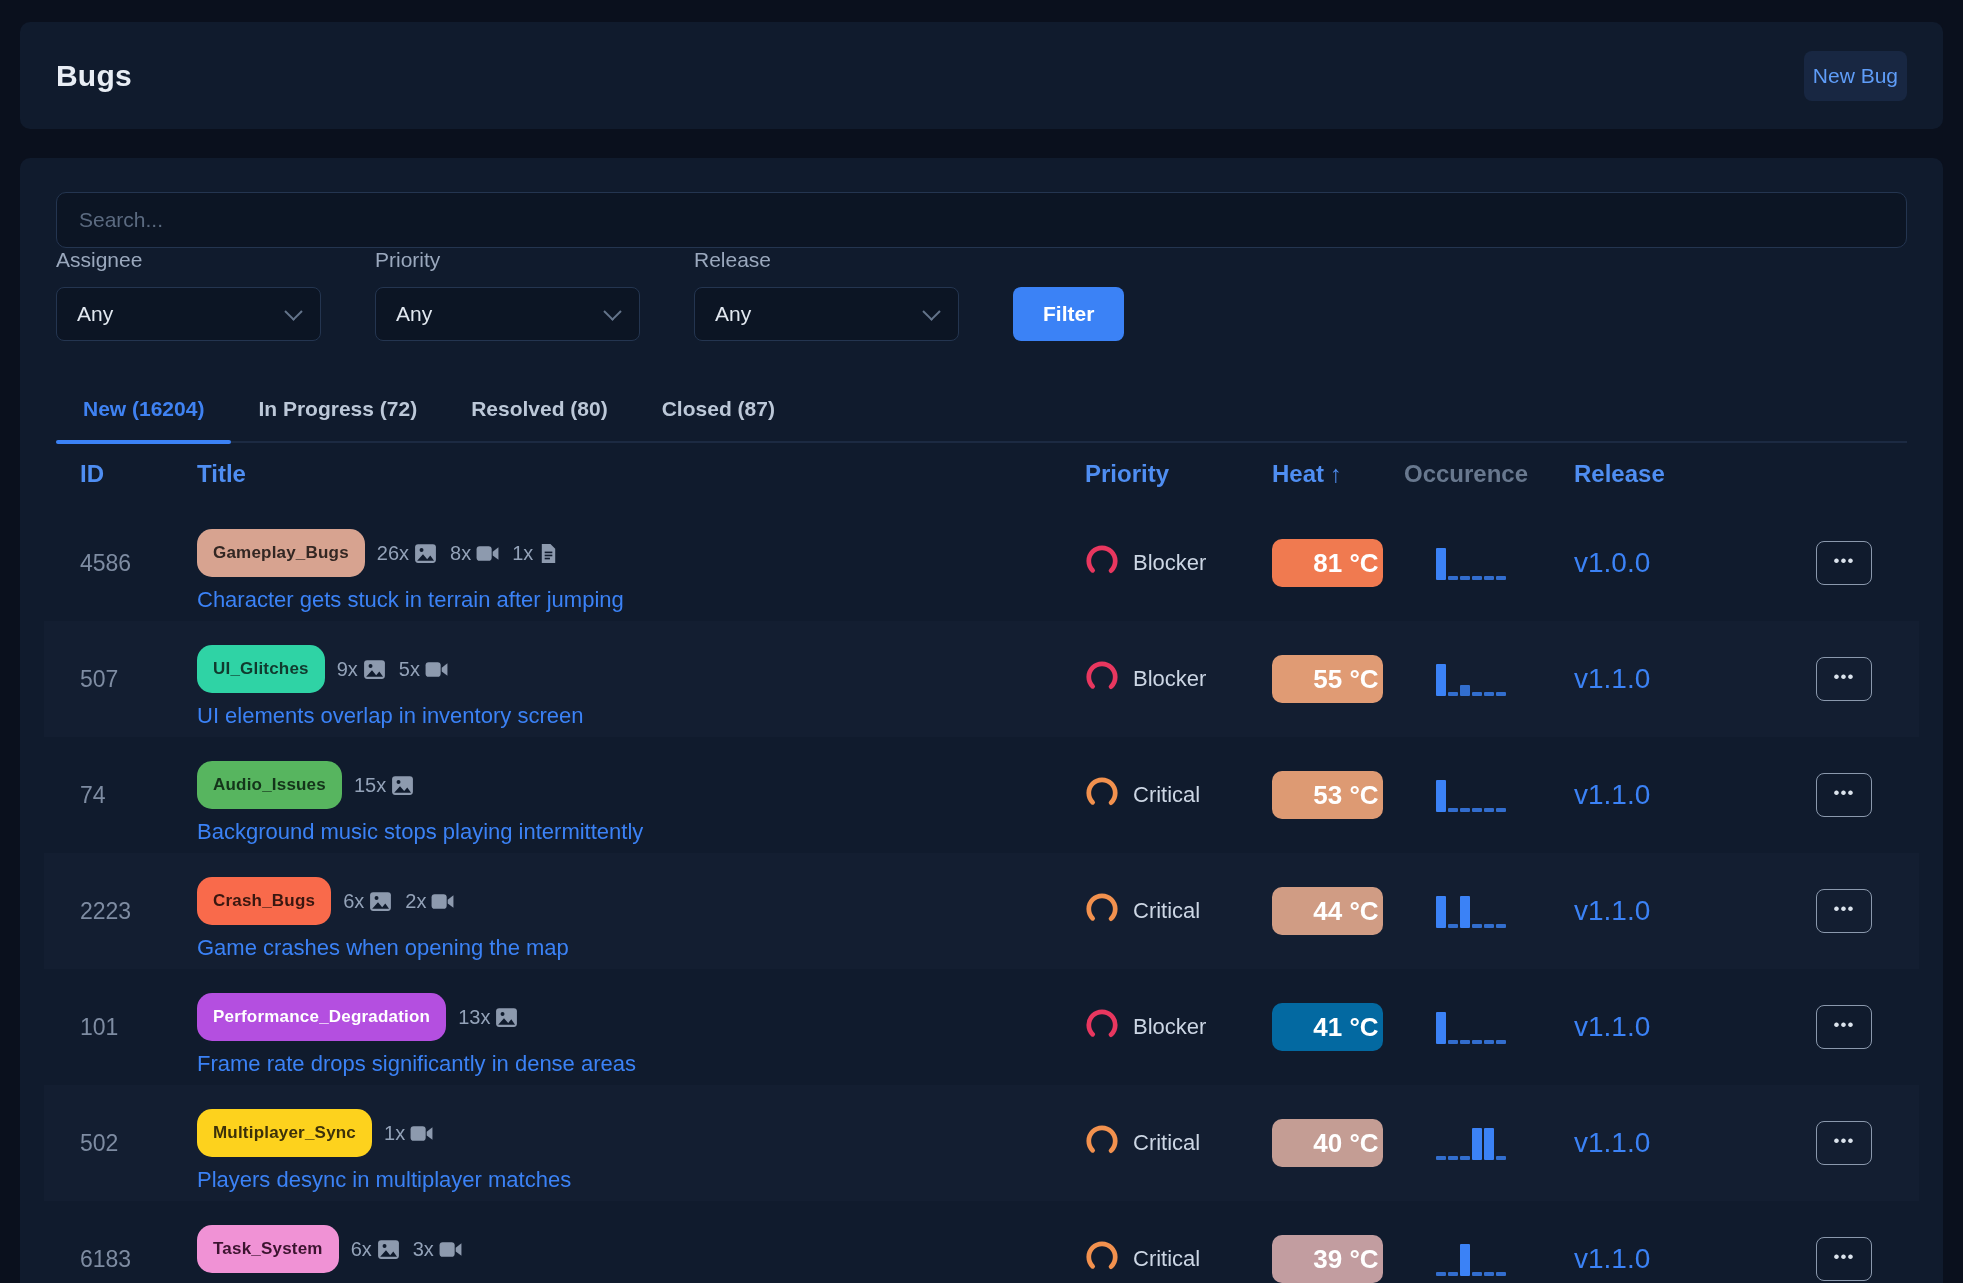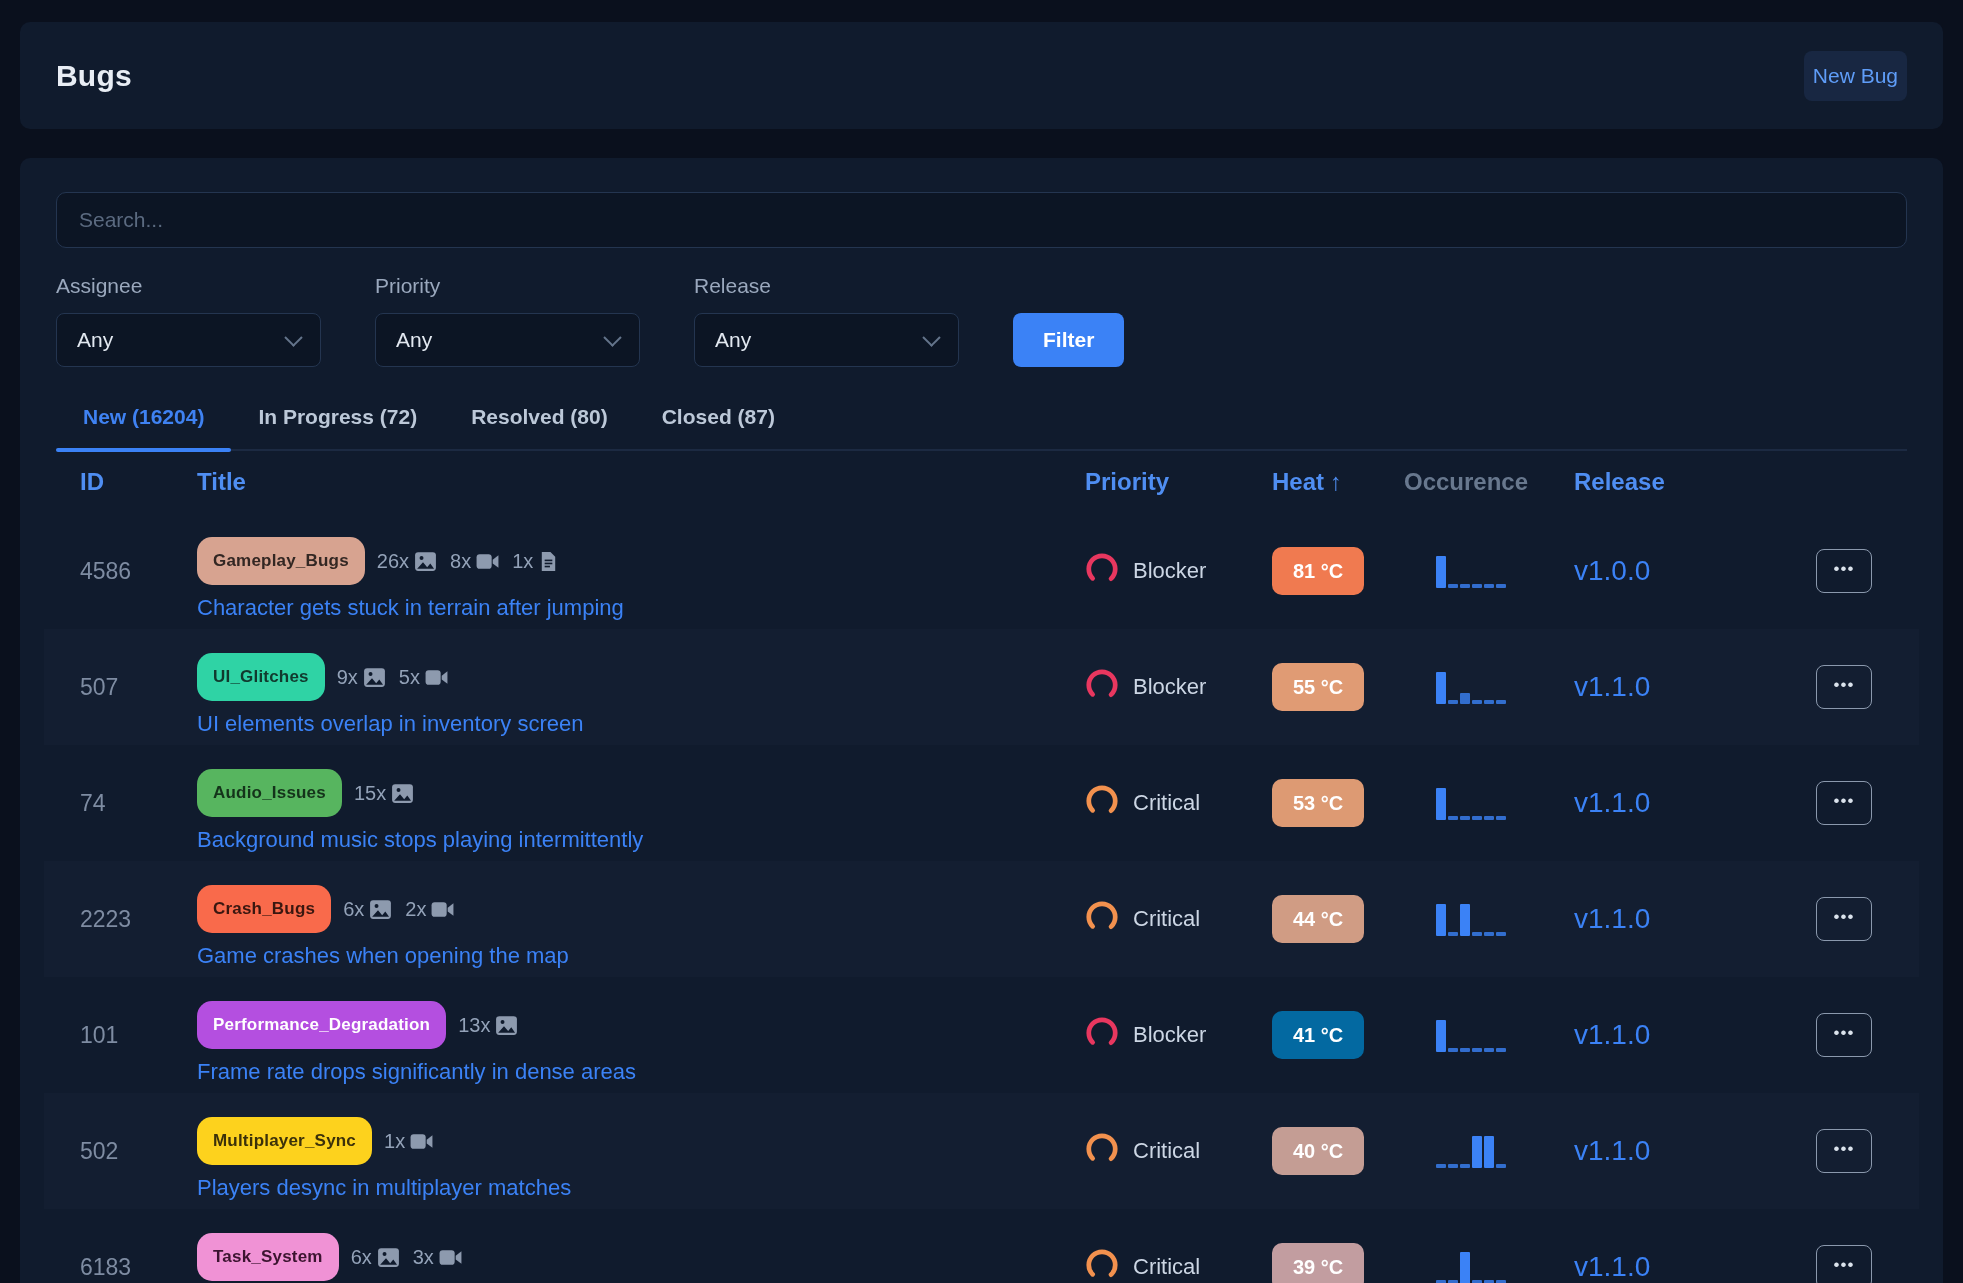--- a/index.html
+++ b/index.html
@@ -31,21 +31,21 @@
     padding:34px 36px 0;
   }
   .search-input{
     width:100%;height:56px;box-sizing:border-box;
     background:#0c1524;border:1px solid #243550;border-radius:10px;
     color:#e2e8f0;font-size:21px;padding:0 22px;outline:none;
     font-family:"Liberation Sans",sans-serif;
   }
   .search-input::placeholder{color:#5b6a80;}
 
-  .filters{display:flex;gap:54px;margin-top:26px;align-items:flex-end;}
+  .filters{display:flex;gap:54px;align-items:flex-end;}
   .field{display:flex;flex-direction:column;}
   .field-label{font-size:21px;color:#9aa8bd;margin-bottom:15px;}
   .select{
     width:265px;height:54px;box-sizing:border-box;
     background:#0c1524;border:1px solid #243550;border-radius:8px;
     display:flex;align-items:center;justify-content:space-between;
     padding:0 20px;cursor:pointer;
   }
   .select-value{font-size:21px;color:#e2e8f0;}
   .chev{width:11px;height:11px;border-right:2px solid #64748b;border-bottom:2px solid #64748b;
@@ -53,21 +53,21 @@
   .filter-btn{
     height:54px;padding:0 30px;background:#3b82f6;border:none;border-radius:8px;
     color:#fff;font-size:21px;font-weight:600;cursor:pointer;
     font-family:"Liberation Sans",sans-serif;
   }
 
   
   .tabs{display:flex;margin-top:38px;border-bottom:2px solid #1c2a42;}
   .tab{
     padding:0 27px 20px;font-size:21px;font-weight:600;color:#bcc8d8;
-    cursor:pointer;position:relative;white-space:nowrap;
+    cursor:pointer;position:relative;white-space:nowrap;margin-top:18px;
   }
   .tab.active{color:#3f82f2;}
   .tab.active::after{
     content:"";position:absolute;left:0;right:0;bottom:-3px;height:4px;
     background:#3b82f6;border-radius:2px;
   }
 
   
   .table{margin:0 -12px;}
   .grid{
@@ -89,22 +89,22 @@
     display:inline-block;padding:14px 16px;border-radius:15px;
     font-size:17px;font-weight:700;letter-spacing:.2px;white-space:nowrap;
   }
   .att{display:flex;align-items:center;gap:4px;font-size:20px;color:#93a2b8;}
   .att svg{display:block;}
   .bugtitle{font-size:22px;color:#3b82f6;text-decoration:none;cursor:pointer;width:fit-content;}
   .pricell{display:flex;align-items:center;gap:14px;}
   .prilabel{font-size:22px;color:#ccd6e4;}
   .heatbadge{
     display:inline-flex;align-items:center;justify-content:center;
-    width:92px;height:48px;border-radius:10px;
-    color:#fff;font-size:20px;font-weight:700;
+    width:74px;height:48px;border-radius:10px;
+    color:#fff;font-size:26px;font-weight:700;padding-left:37px;
   }
   .occcell{display:flex;align-items:flex-end;gap:2px;height:34px;}
   .bar{width:10px;background:#3b82f6;border-radius:1px;}
   .bar.dash{opacity:.8;}
   .relcell a{font-size:28px;color:#3b82f6;text-decoration:none;cursor:pointer;}
   .actcell{justify-self:start;margin-left:44px;}
   .dots-btn{
     width:56px;height:44px;border:1.5px solid #8b99ad;border-radius:8px;
     background:transparent;cursor:pointer;color:#dbe3ec;
     font-size:17px;letter-spacing:1px;line-height:1;padding:0 0 6px;

